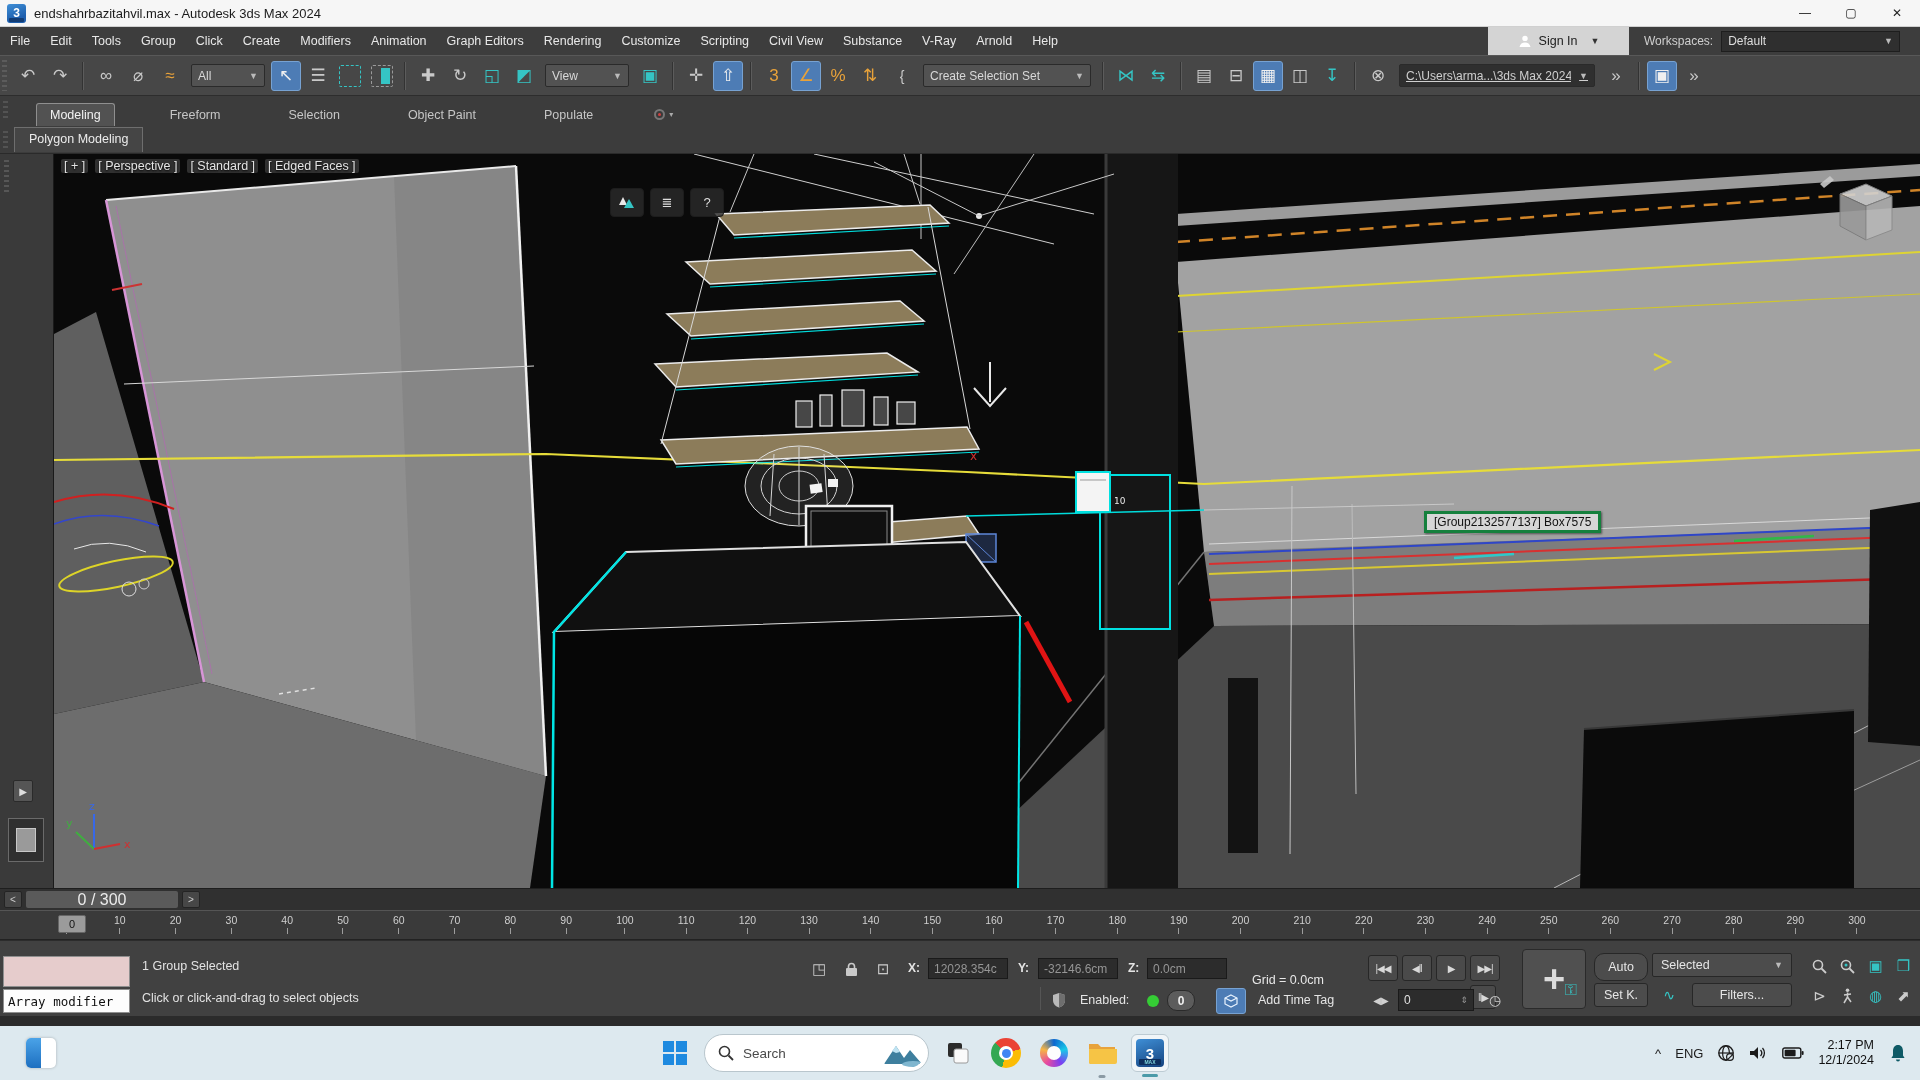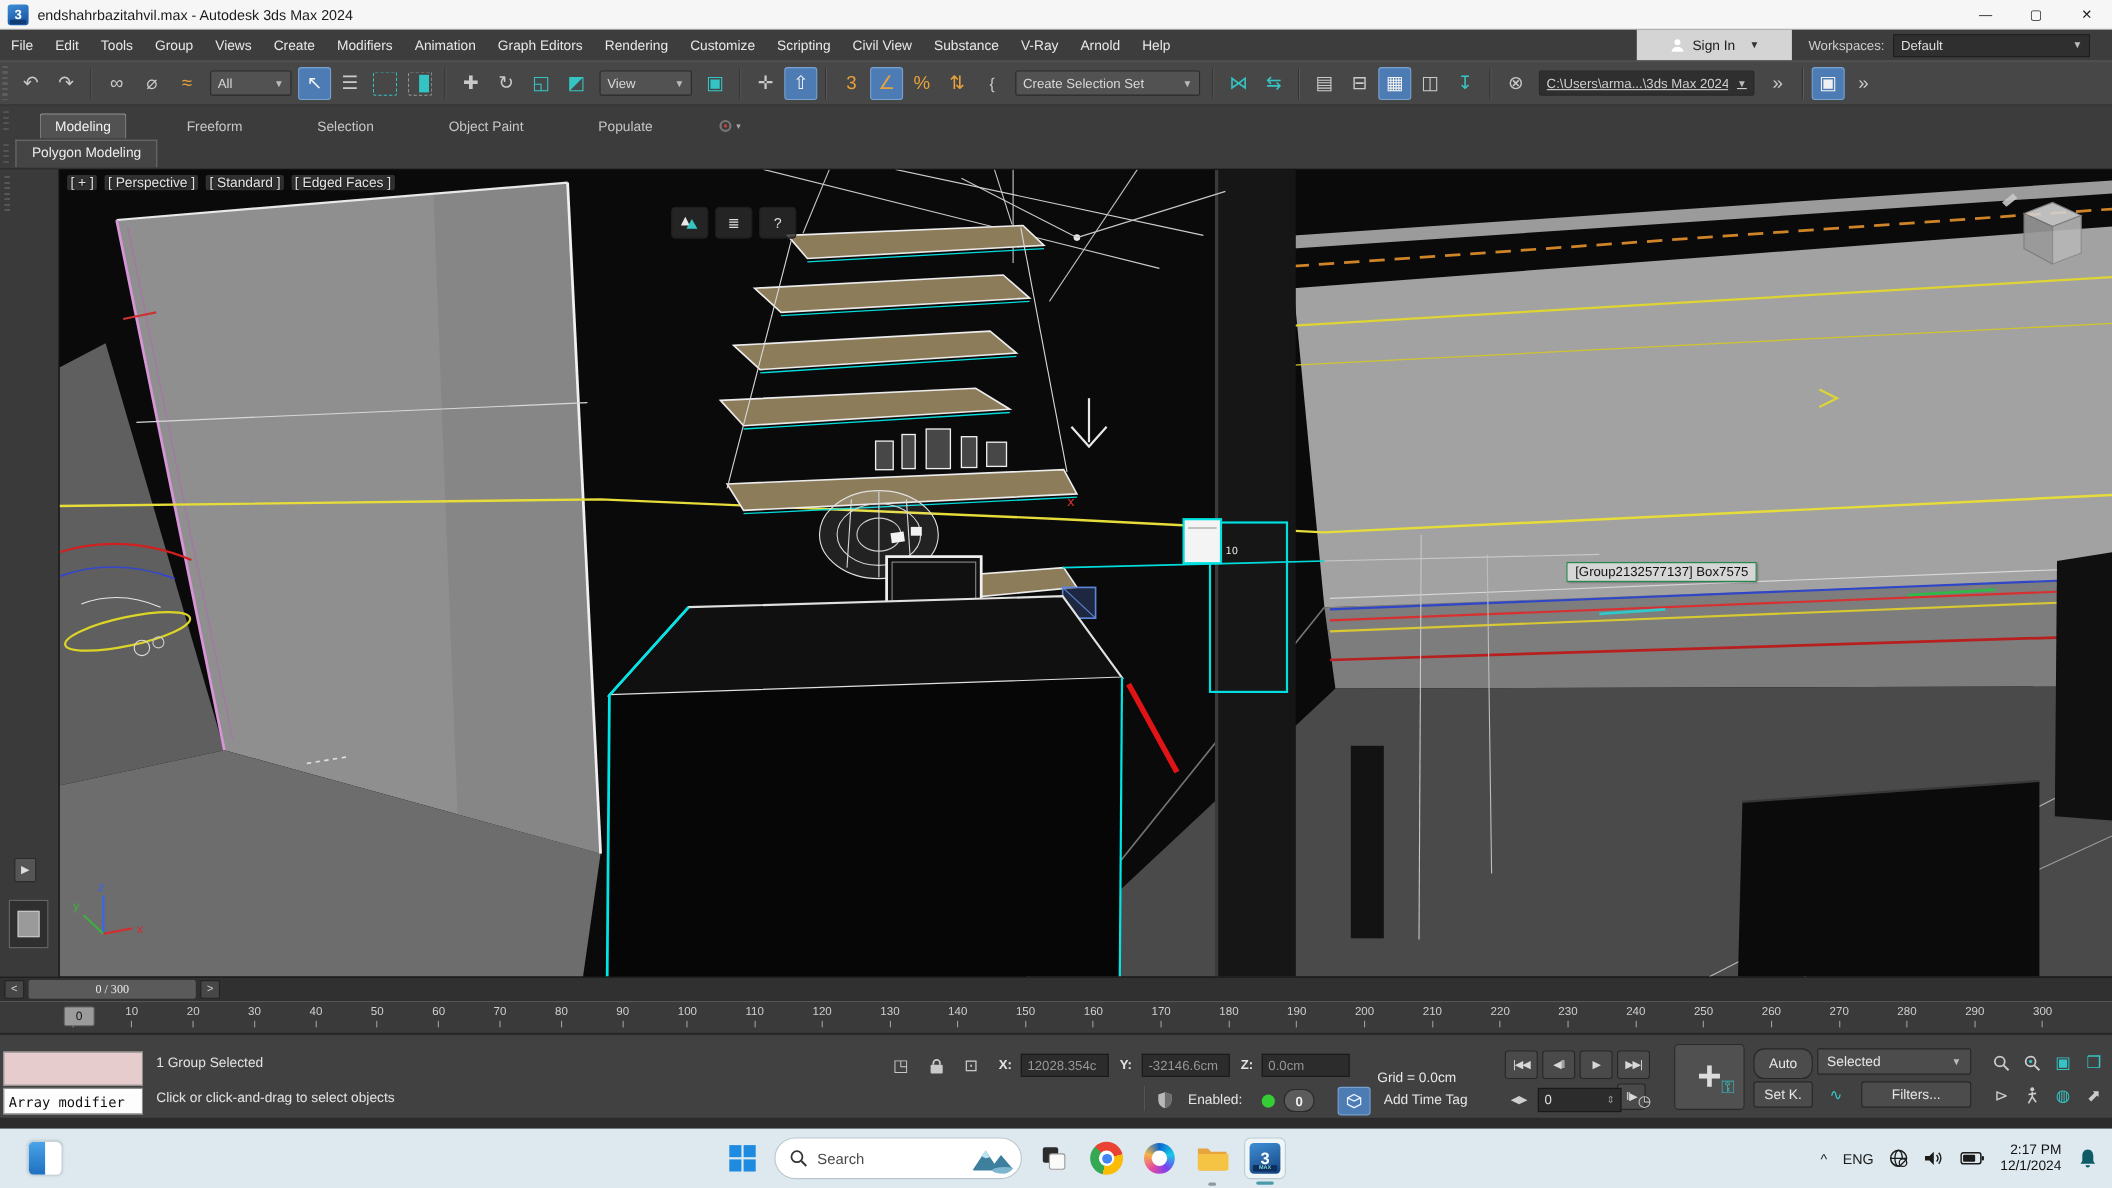--- a/index.html
+++ b/index.html
@@ -77,29 +77,29 @@
   .layouttab .inner{ width:20px; height:24px; background:#9a9a9a; border:1px solid #c8c8c8;}
   .viewport { position:relative; flex:1; height:100%; overflow:hidden; background:#0a0a0a;}
   .scene { position:absolute; left:0; top:0; }
 
   .vplabel { position:absolute; left:7px; top:5px; display:flex; gap:7px; font-size:12.5px; color:#e4e4e4;
     text-shadow:0 1px 2px #000; }
   .vplabel span { background:rgba(95,95,95,.45); padding:0 3px; border-radius:2px; }
   .minitb { position:absolute; left:556px; top:34px; display:flex; gap:6px; }
   .minibtn { width:34px; height:29px; background:rgba(42,42,42,.8); border:1px solid #1d1d1d; border-radius:4px;
     display:flex; align-items:center; justify-content:center; color:#ddd; font-size:13px;}
-  .tooltip { position:absolute; left:1370px; top:357px; background:#d6d6d6; border:1px solid #15803d;
+  .tooltip { position:absolute; left:1370px; top:357px; background:#d6d6d6; border:3px solid #15803d;
     color:#111; font-size:12px; padding:1px 7px; white-space:nowrap; box-shadow:1px 1px 2px rgba(0,0,0,.5);}
 
   
   .framerow { height:22px; background:#303030; border-top:1px solid #1e1e1e; position:relative; }
   .frbtn { position:absolute; top:2px; width:18px; height:17px; background:#474747; border:1px solid #242424;
     border-radius:2px; color:#ccc; font-size:10px; display:flex; align-items:center; justify-content:center;}
   .frbox { position:absolute; left:26px; top:2px; width:152px; height:17px; background:#5a5a5a; border-radius:2px;
-    color:#ebebeb; font-size:11px; display:flex; align-items:center; justify-content:center;font-family:Liberation Serif, serif;}
+    color:#ebebeb; font-size:16px; display:flex; align-items:center; justify-content:center;}
   .ruler { height:30px; background:#3a3a3a; border-top:1px solid #555; border-bottom:1px solid #222; position:relative;
     display:flex; justify-content:space-between; align-items:flex-start; padding:3px 54px 0 64px; }
   .tick { display:flex; flex-direction:column; align-items:center; color:#cfcfcf; font-size:10.5px; }
   .tick i { width:1px; height:6px; background:#9d9d9d; margin-top:2px; }
   .rhandle { position:absolute; left:58px; top:3px; width:28px; height:18px; background:#9b9b9b; border:1px solid #666;
     border-radius:2px; color:#141414; font-size:11px; display:flex; align-items:center; justify-content:center;}
   .rulericon { position:absolute; left:14px; top:966px; width:34px; height:24px; color:#c8c8c8; font-size:15px;
     display:flex; align-items:center; justify-content:center; }
 
   
@@ -185,21 +185,21 @@
       <div class="winbtn">✕</div>
     </div>
   </div>
 
   <div class="menubar">
     <div id="menu-list" style="display:flex;">
         <div class="menuitem">File</div>
         <div class="menuitem">Edit</div>
         <div class="menuitem">Tools</div>
         <div class="menuitem">Group</div>
-        <div class="menuitem">Views</div>
+        <div class="menuitem">Click</div>
         <div class="menuitem">Create</div>
         <div class="menuitem">Modifiers</div>
         <div class="menuitem">Animation</div>
         <div class="menuitem">Graph Editors</div>
         <div class="menuitem">Rendering</div>
         <div class="menuitem">Customize</div>
         <div class="menuitem">Scripting</div>
         <div class="menuitem">Civil View</div>
         <div class="menuitem">Substance</div>
         <div class="menuitem">V-Ray</div>

